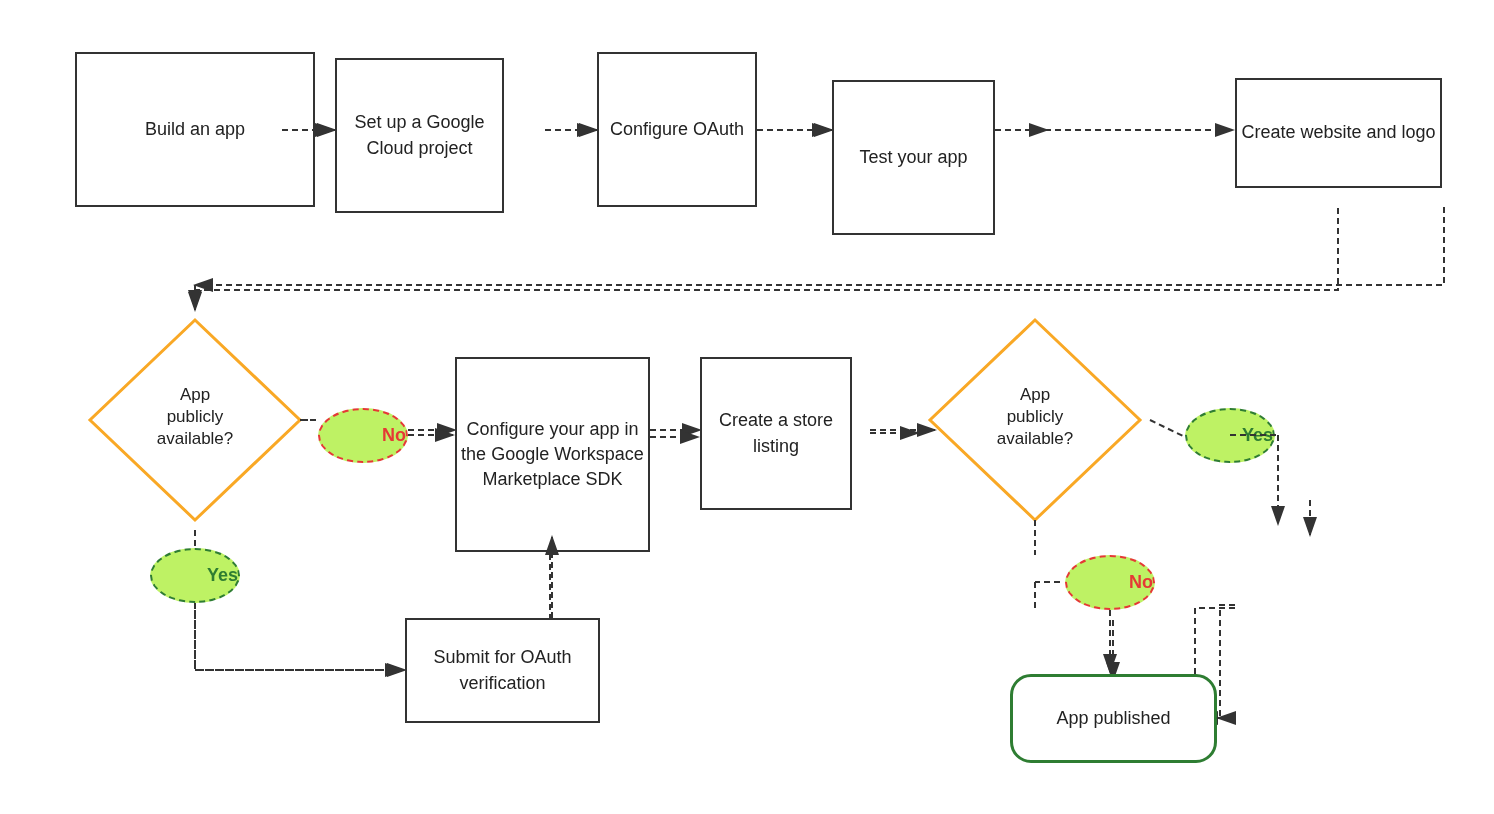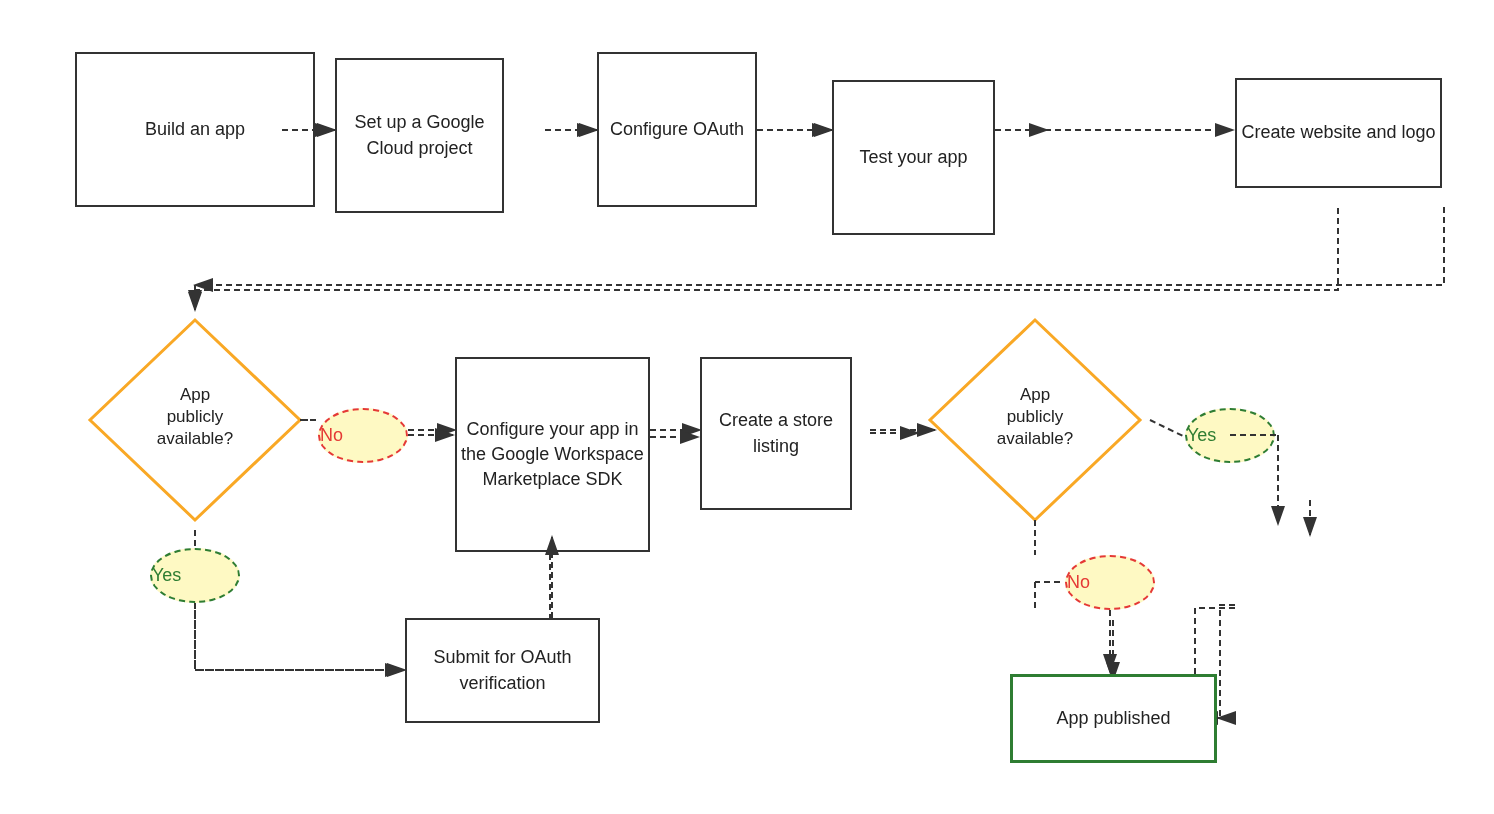--- a/index.html
+++ b/index.html
@@ -29,42 +29,43 @@
       text-align: center;
       font-size: 18px;
       line-height: 1.4;
       color: #222;
     }
 
     
     .box-green {
       border-color: #2e7d32;
       border-width: 3px;
+      border-radius: 21px;
     }
 
     
     .connector-svg {
       position: absolute;
       top: 0;
       left: 0;
       width: 1494px;
       height: 814px;
       pointer-events: none;
     }
 
     
     .oval {
       position: absolute;
       border-radius: 50%;
       display: flex;
       align-items: center;
-      justify-content: flex-start;
+      justify-content: flex-end;
       font-size: 18px;
-      font-weight: 400;
-      background: #fef9c3;
+      font-weight: 700;
+      background: #bef264;
     }
     .oval-red {
       border: 2.5px dashed #e53935;
       color: #e53935;
     }
     .oval-green {
       border: 2.5px dashed #2e7d32;
       color: #2e7d32;
     }
   </style>

